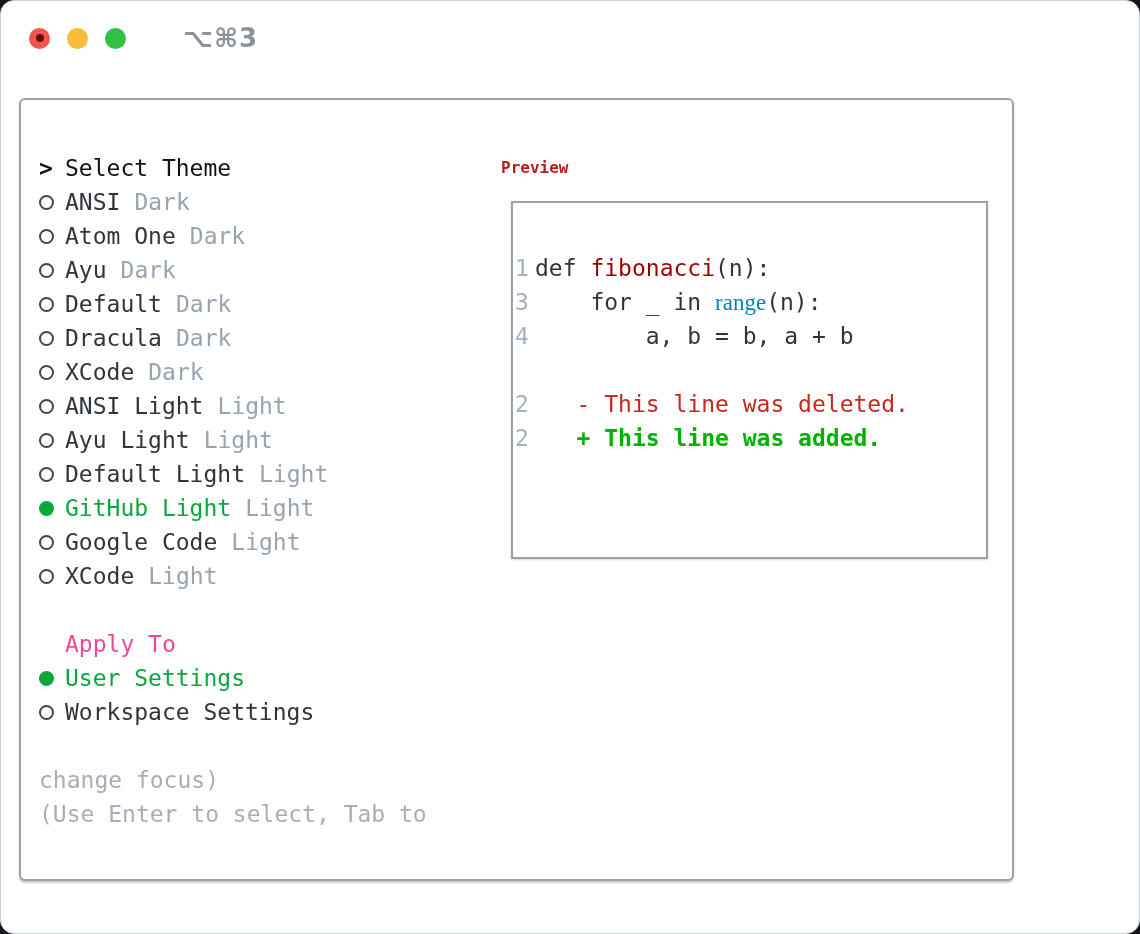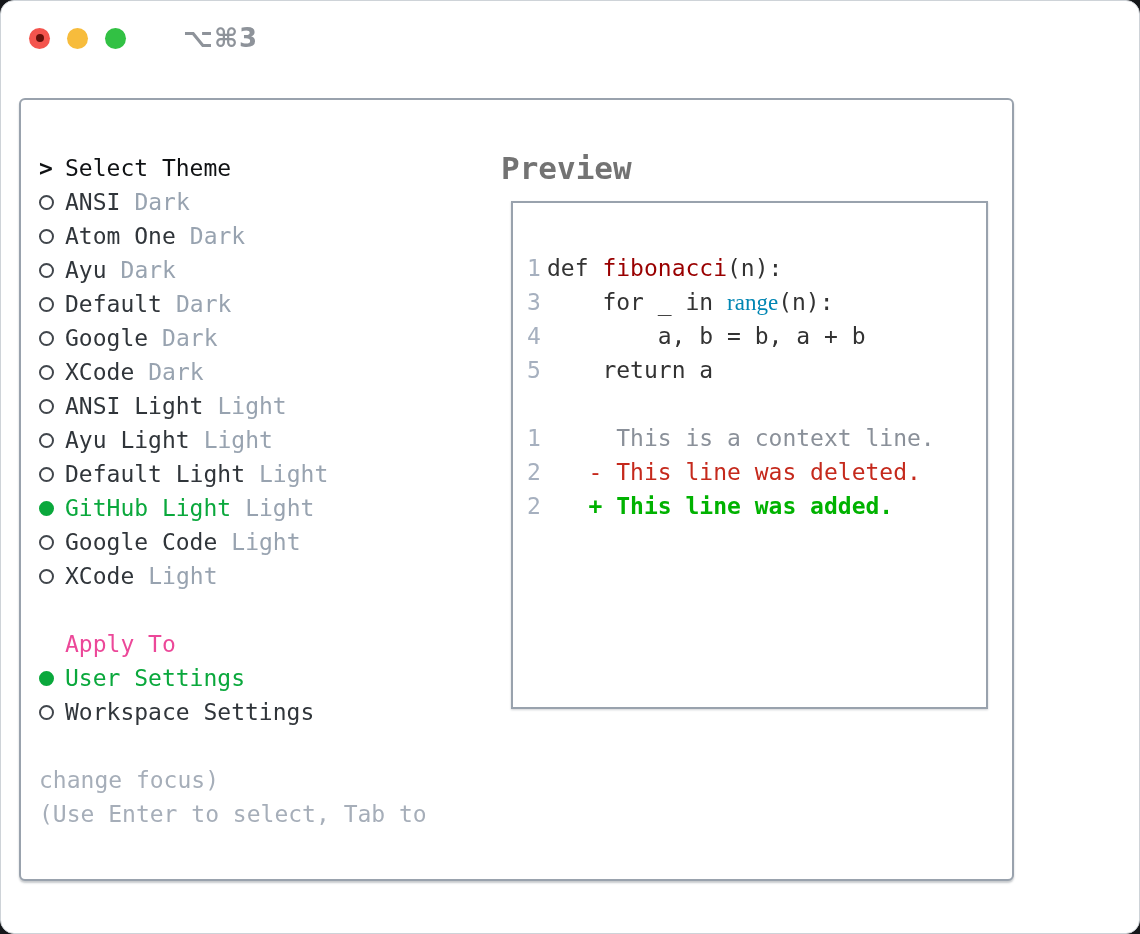--- a/index.html
+++ b/index.html
@@ -30,25 +30,25 @@
   .bullet{width:15px;height:15px;border-radius:50%;border:2px solid #41464c;box-sizing:border-box;}
   .row.selected .bullet{background:var(--green);border-color:var(--green);}
   .row.selected .tname{color:var(--green);}
   .tname{color:var(--text);}
   .ttag{color:var(--tag);margin-left:14px;}
   .applyhdr{color:#ec4899;}
   .spacer{height:34px;}
   .help{line-height:34px;color:var(--help);}
   
   .preview-col{position:absolute;left:480px;top:51px;}
-  .preview-title{height:34px;line-height:34px;font-size:31px;font-weight:bold;color:#737373;}
+  .preview-title{height:34px;line-height:34px;font-size:16px;font-weight:bold;color:#b91c1c;}
   .preview-box{
-    margin-top:16px;margin-left:10px;width:477px;height:508px;box-sizing:border-box;
+    margin-top:16px;margin-left:10px;width:477px;height:358px;box-sizing:border-box;
     border:2px solid var(--border);background:#fff;box-shadow:0 1px 2px rgba(70,80,90,.25);
-    padding:48px 0 0 14px;overflow:hidden;
+    padding:48px 0 0 2px;overflow:hidden;
   }
   .cl{white-space:pre;height:34px;line-height:34px;font-size:23px;color:var(--syn-pl);}
   .ln{display:inline-block;width:14px;margin-right:6px;color:var(--lnum);}
   .tok-kw{color:var(--syn-kw);}
   .tok-fn{color:var(--syn-fn);}
   .tok-num{color:var(--syn-num);}
   .tok-bi{color:var(--syn-bi);font-family:Liberation Serif, serif;}
   .tok-pl{color:var(--syn-pl);}
   .diff-context{color:var(--diff-ctx);}
   .diff-deletion{color:var(--diff-del);}
@@ -71,21 +71,21 @@
     <div class="left-col">
       <div class="row">
         <span class="slot prompt">&gt;</span><span class="hdr">Select Theme</span>
       </div>
 
       <div id="theme-items">
           <div class="row"><span class="slot"><span class="bullet"></span></span><span class="tname">ANSI</span><span class="ttag">Dark</span></div>
           <div class="row"><span class="slot"><span class="bullet"></span></span><span class="tname">Atom One</span><span class="ttag">Dark</span></div>
           <div class="row"><span class="slot"><span class="bullet"></span></span><span class="tname">Ayu</span><span class="ttag">Dark</span></div>
           <div class="row"><span class="slot"><span class="bullet"></span></span><span class="tname">Default</span><span class="ttag">Dark</span></div>
-          <div class="row"><span class="slot"><span class="bullet"></span></span><span class="tname">Google</span><span class="ttag">Dark</span></div>
+          <div class="row"><span class="slot"><span class="bullet"></span></span><span class="tname">Dracula</span><span class="ttag">Dark</span></div>
           <div class="row"><span class="slot"><span class="bullet"></span></span><span class="tname">XCode</span><span class="ttag">Dark</span></div>
           <div class="row"><span class="slot"><span class="bullet"></span></span><span class="tname">ANSI Light</span><span class="ttag">Light</span></div>
           <div class="row"><span class="slot"><span class="bullet"></span></span><span class="tname">Ayu Light</span><span class="ttag">Light</span></div>
           <div class="row"><span class="slot"><span class="bullet"></span></span><span class="tname">Default Light</span><span class="ttag">Light</span></div>
           <div class="row selected"><span class="slot"><span class="bullet"></span></span><span class="tname">GitHub Light</span><span class="ttag">Light</span></div>
           <div class="row"><span class="slot"><span class="bullet"></span></span><span class="tname">Google Code</span><span class="ttag">Light</span></div>
           <div class="row"><span class="slot"><span class="bullet"></span></span><span class="tname">XCode</span><span class="ttag">Light</span></div>
         </div>
 
       <div class="spacer"></div>
@@ -107,23 +107,21 @@
       </div>
     </div>
 
     <div class="preview-col">
       <div class="preview-title">Preview</div>
       <div class="preview-box">
         <div id="preview-lines">
             <div class="cl"><span class="ln">1</span><span class="tok-kw">def </span><span class="tok-fn">fibonacci</span><span class="tok-pl">(n):</span></div>
             <div class="cl"><span class="ln">3</span><span class="tok-pl">    </span><span class="tok-kw">for</span><span class="tok-pl"> _ </span><span class="tok-kw">in</span><span class="tok-pl"> </span><span class="tok-bi">range</span><span class="tok-pl">(n):</span></div>
             <div class="cl"><span class="ln">4</span><span class="tok-pl">        a, b = b, a + b</span></div>
-            <div class="cl"><span class="ln">5</span><span class="tok-pl">    </span><span class="tok-kw">return</span><span class="tok-pl"> a</span></div>
             <div class="cl"><span class="ln"></span></div>
-            <div class="cl"><span class="ln">1</span><span class="diff-context">     This is a context line.</span></div>
             <div class="cl"><span class="ln">2</span><span class="diff-deletion">   - This line was deleted.</span></div>
             <div class="cl"><span class="ln">2</span><span class="diff-addition">   + This line was added.</span></div>
           </div>
       </div>
     </div>
 
   </div>
 </div>
 
 </body></html>

